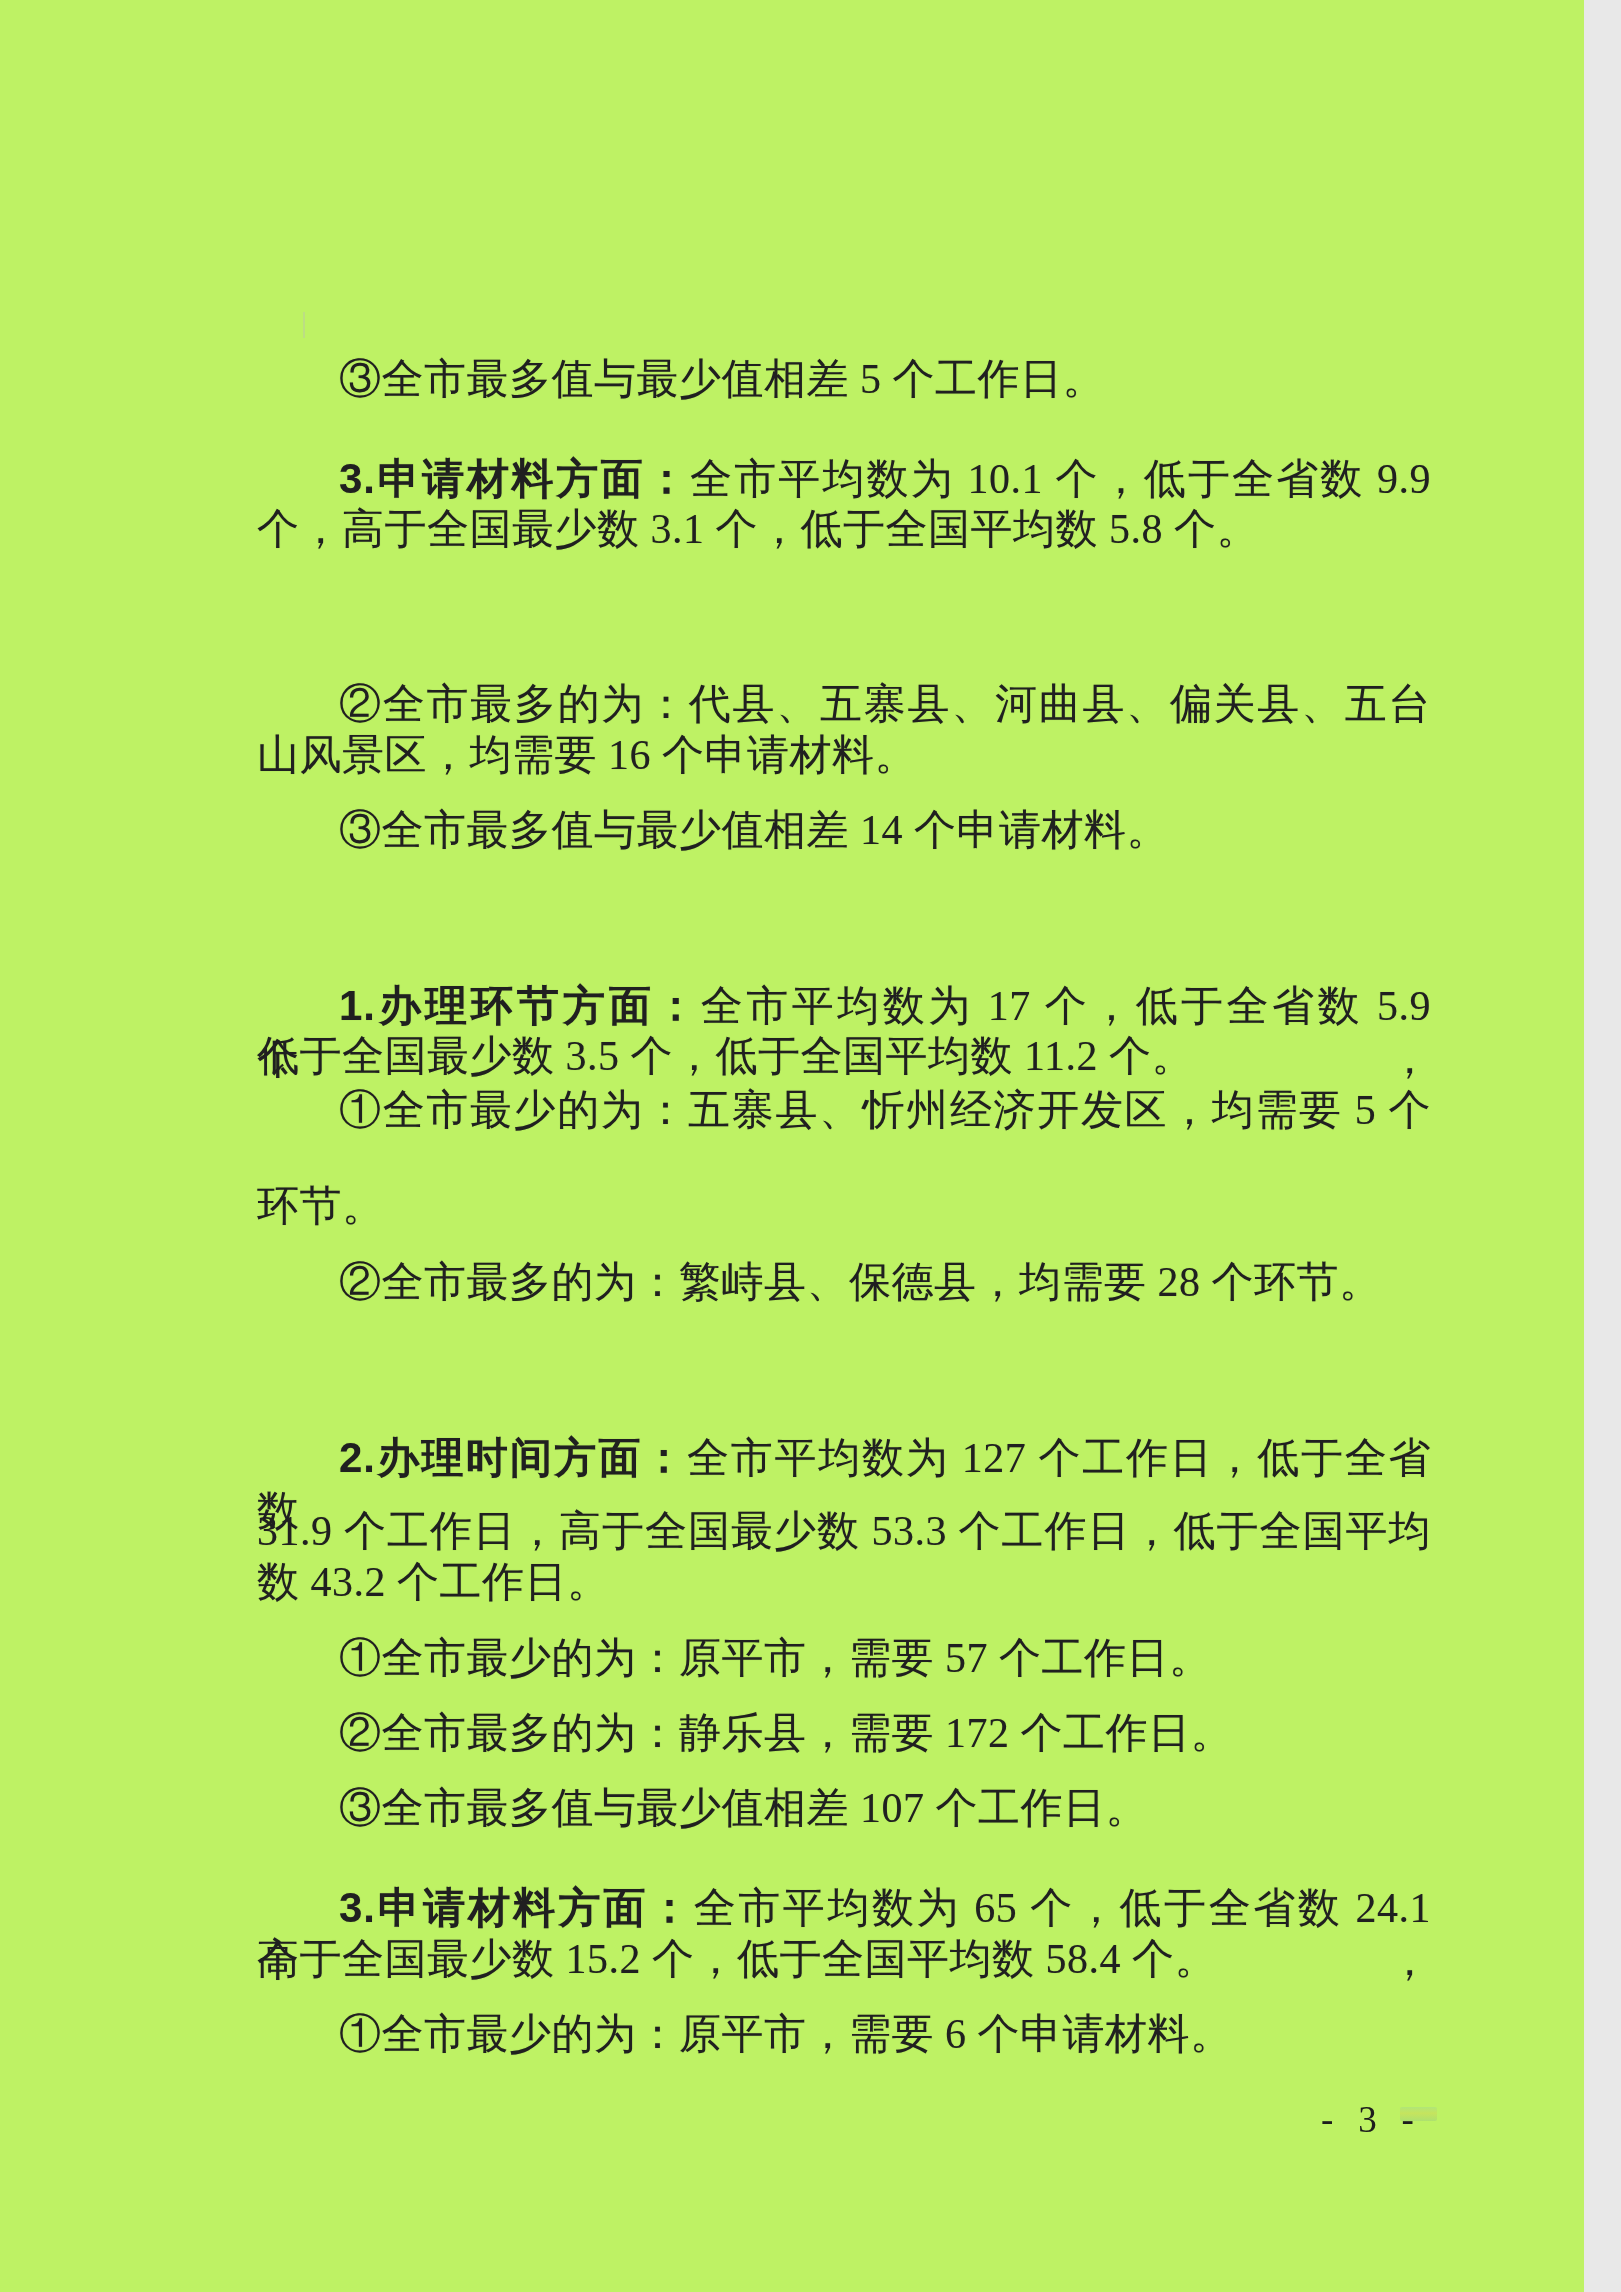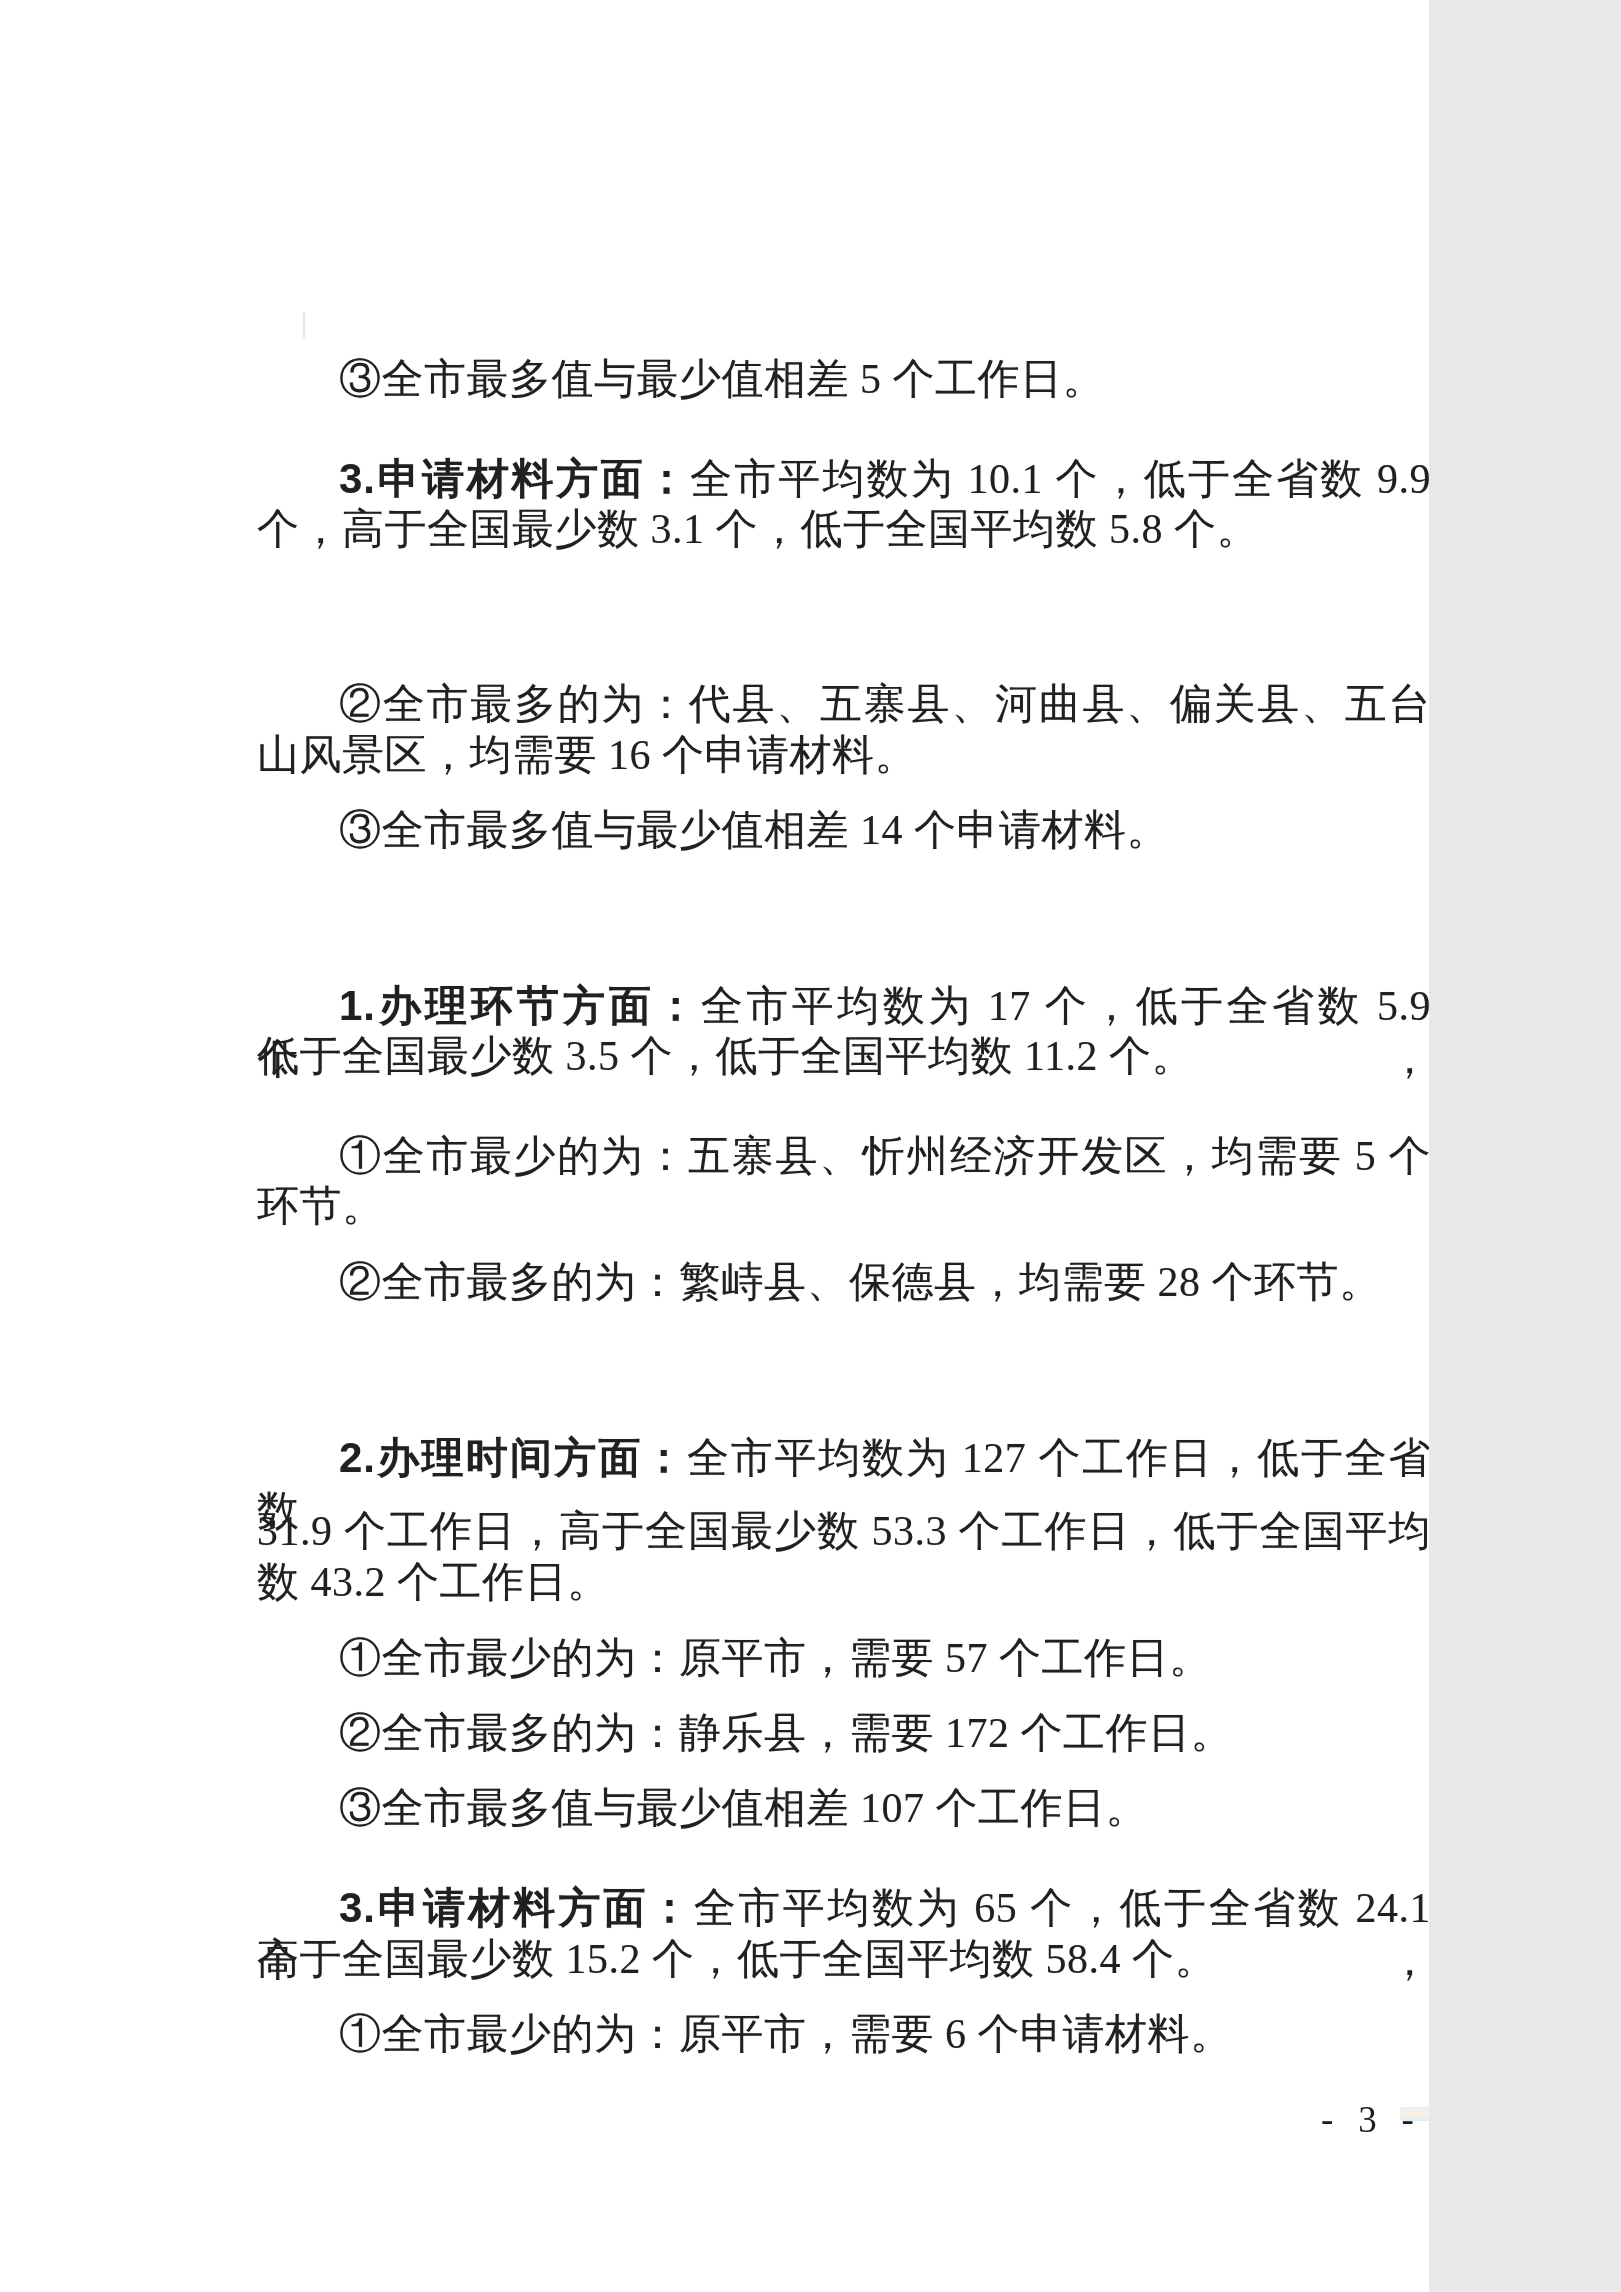--- a/index.html
+++ b/index.html
@@ -2,23 +2,23 @@
 <html><head>
 <meta charset="utf-8">
 <style>
   html, body {
     margin: 0;
     padding: 0;
     background: #e8e8e8;
   }
   .page {
     position: relative;
-    width: 1429px;
+    width: 1584px;
     height: 2293px;
-    background: #ffffff;
+    background: #bef264;
     overflow: hidden;
     font-family: "Liberation Serif", "DejaVu Serif", serif;
   }
   .line {
     position: absolute;
     left: 257px;
     width: 1174px;
     font-size: 42px;
     line-height: 53px;
     color: #202020;
@@ -108,21 +108,21 @@
 
 
   <div class="line indent justify" style="top:955px">
     <span class="seg-bold">1.办理环节方面：</span><span>全市平均数为 17 个，低于全省数 5.9 个，</span>
   </div>
 
   <div class="line" style="top:1030px">
     <span>低于全国最少数 3.5 个，低于全国平均数 11.2 个。</span>
   </div>
 
-  <div class="line indent justify" style="top:1106px">
+  <div class="line indent justify" style="top:1060px">
     <span>①全市最少的为：五寨县、忻州经济开发区，均需要 5 个</span>
   </div>
 
   <div class="line" style="top:1180px">
     <span>环节。</span>
   </div>
 
   <div class="line indent" style="top:1256px">
     <span>②全市最多的为：繁峙县、保德县，均需要 28 个环节。</span>
   </div>

